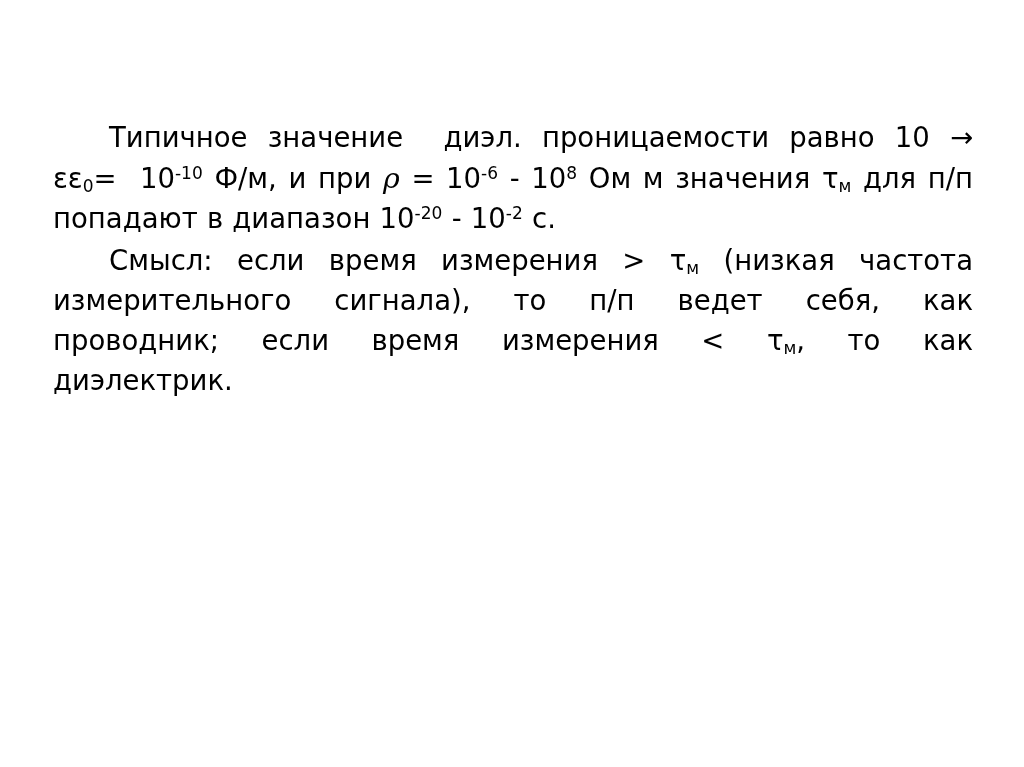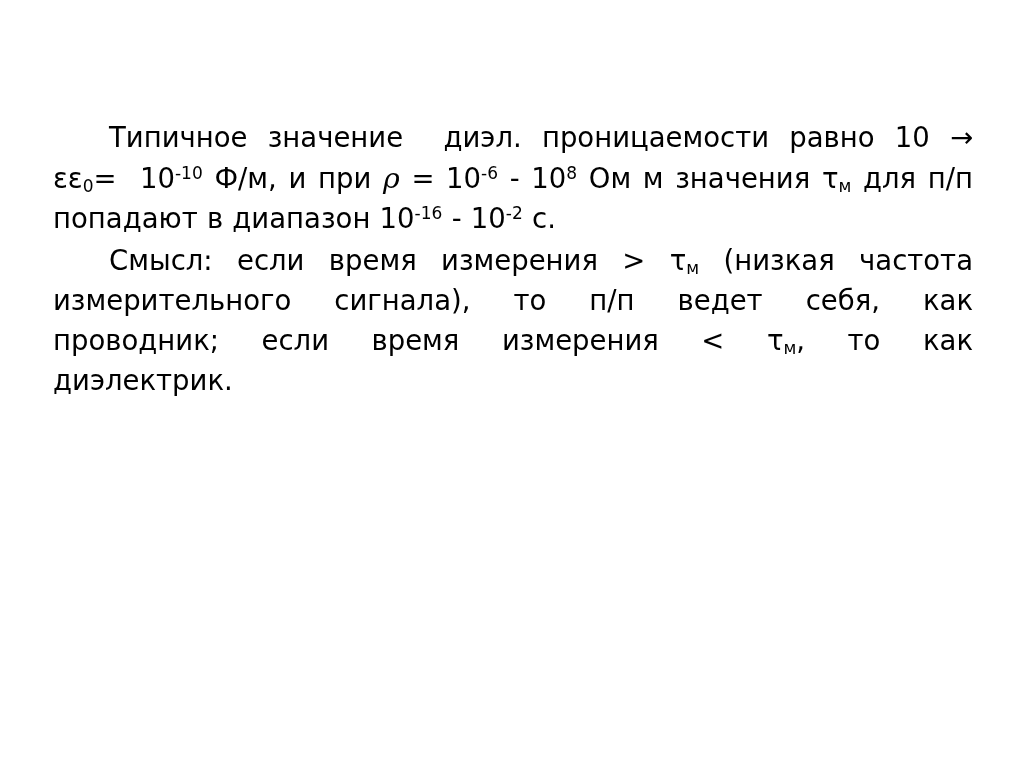--- a/index.html
+++ b/index.html
@@ -69,18 +69,18 @@
 </style>
 </head>
 <body>
 
 <div class="slide">
 
 
   <div class="body-block">
 
 
-    <p class="para para-gap">Типичное значение&nbsp; диэл. проницаемости равно 10 <span class="arrow">→</span> <span class="greek">εε<sub>0</sub></span>=&nbsp; 10<sup>-10</sup> Ф/м, и при <span class="rho">ρ</span> = 10<sup>-6</sup> - 10<sup>8</sup> Ом м значения <span class="greek">τ<sub>м</sub></span> для п/п попадают в диапазон 10<sup>-16</sup> - 10<sup>-2</sup> с.</p>
+    <p class="para para-gap">Типичное значение&nbsp; диэл. проницаемости равно 10 <span class="arrow">→</span> <span class="greek">εε<sub>0</sub></span>=&nbsp; 10<sup>-10</sup> Ф/м, и при <span class="rho">ρ</span> = 10<sup>-6</sup> - 10<sup>8</sup> Ом м значения <span class="greek">τ<sub>м</sub></span> для п/п попадают в диапазон 10<sup>-20</sup> - 10<sup>-2</sup> с.</p>
 
     <p class="para para-gap">Смысл: если время измерения &gt; <span class="greek">τ<sub>м</sub></span> (низкая частота измерительного&nbsp; сигнала),&nbsp; то&nbsp; п/п&nbsp; ведет&nbsp; себя,&nbsp; как проводник;&nbsp; если&nbsp; время&nbsp; измерения&nbsp; &lt;&nbsp; <span class="greek">τ<sub>м</sub></span>,&nbsp; то&nbsp; как диэлектрик.</p>
 
   </div>
 </div>
 
 </body></html>

